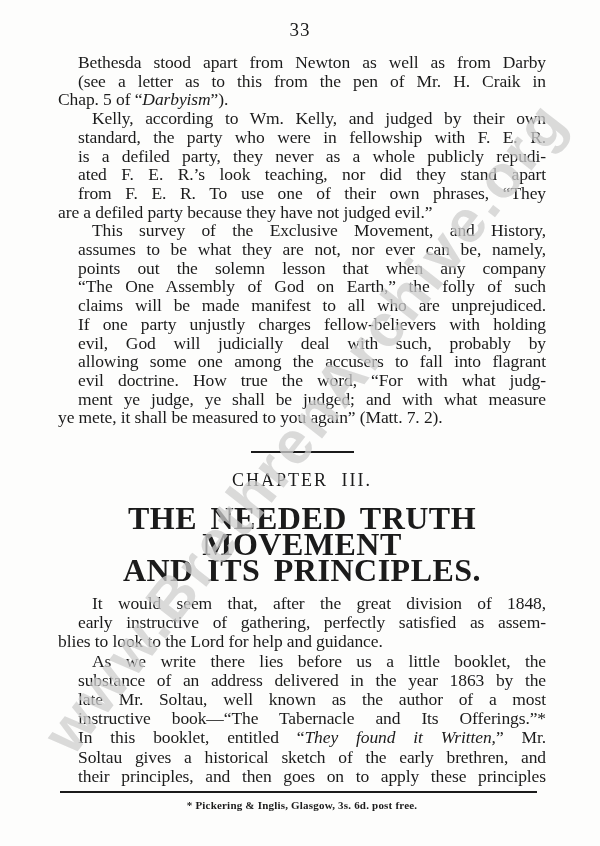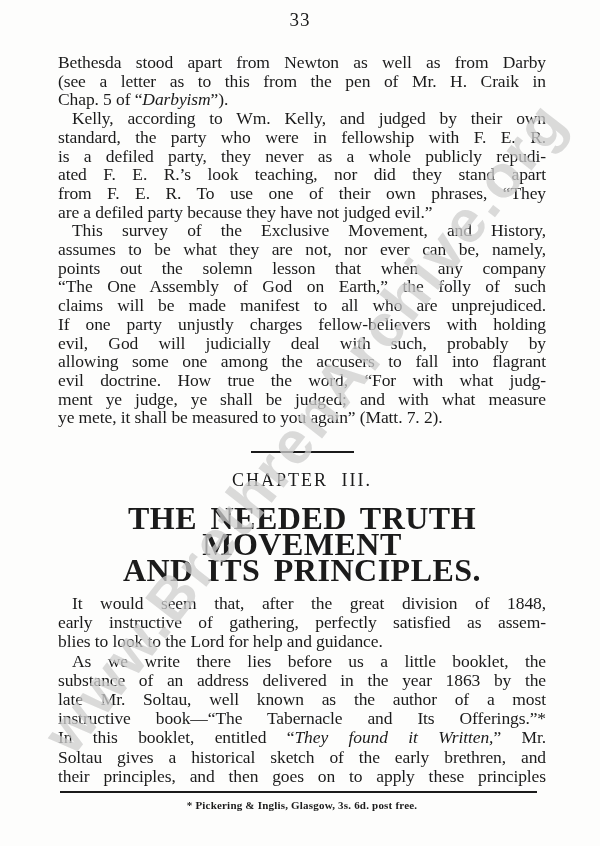--- a/index.html
+++ b/index.html
@@ -3,29 +3,29 @@
 <meta charset="utf-8">
 <style>
   html,body{margin:0;padding:0;background:#e8e8e8;}
   .page{
     position:relative;width:600px;height:846px;margin:0 auto;
     background:#fdfdfc;color:#1b1b1b;
     font-family:"Liberation Serif", serif;
     overflow:hidden;
   }
   .page-number{
-    position:absolute;top:9px;left:0;width:100%;
+    position:absolute;top:19px;left:0;width:100%;
     text-align:center;font-size:19px;letter-spacing:1px;
   }
   .text-block{
     position:absolute;left:58px;top:53px;width:488px;
     font-size:17.5px;line-height:18.7px;letter-spacing:-0.1px;
   }
   .line{text-align:justify;text-align-last:left;}
-  .line.jfull{text-align-last:justify;}
+  .line.jfull{text-align-last:justify;margin-left:20px;}
   .line.indent{text-indent:14px;}
   .chapter-rule{width:103px;height:2px;background:#1b1b1b;margin:24px auto 0;}
   .chapter-kicker{
     margin-top:16px;text-align:right;text-align-last:center;
     font-size:18px;line-height:22px;letter-spacing:2px;word-spacing:7px;
   }
   .chapter-title{
     margin-top:14px;text-align:center;text-align-last:center;
     font-weight:bold;font-size:32px;line-height:26px;
     letter-spacing:0.5px;word-spacing:5px;

